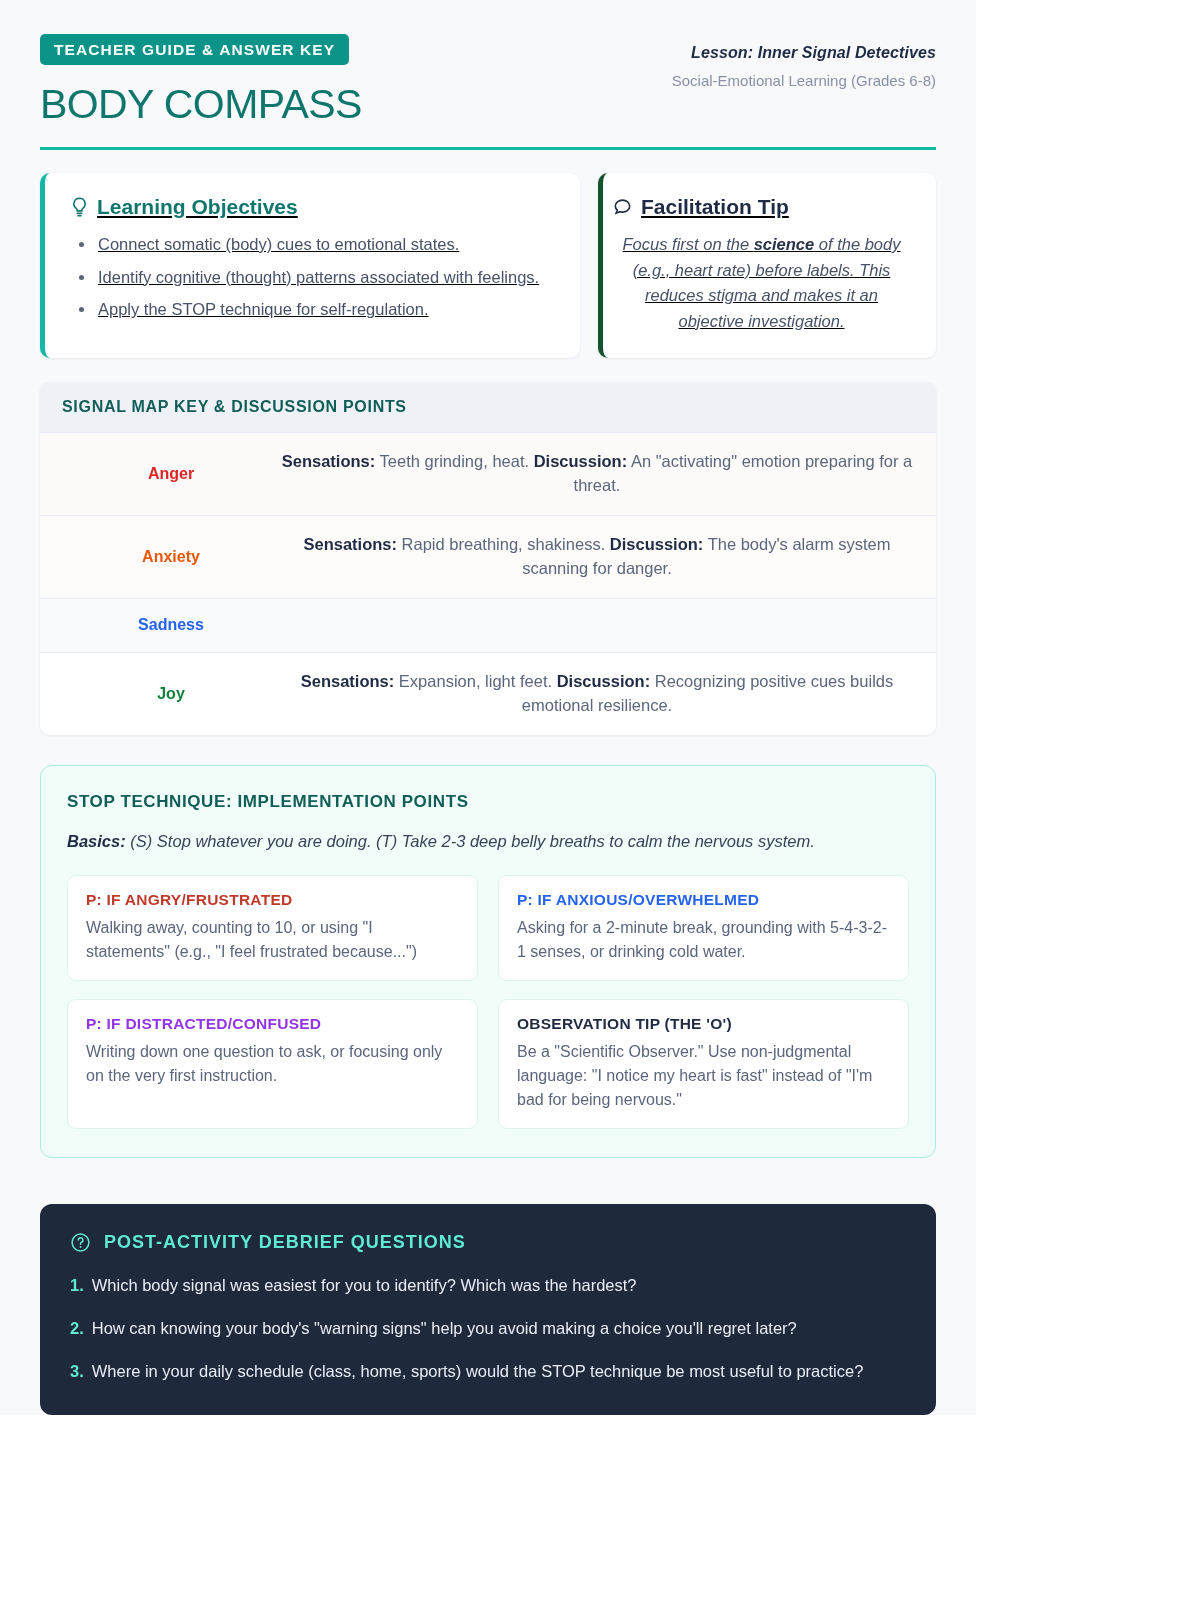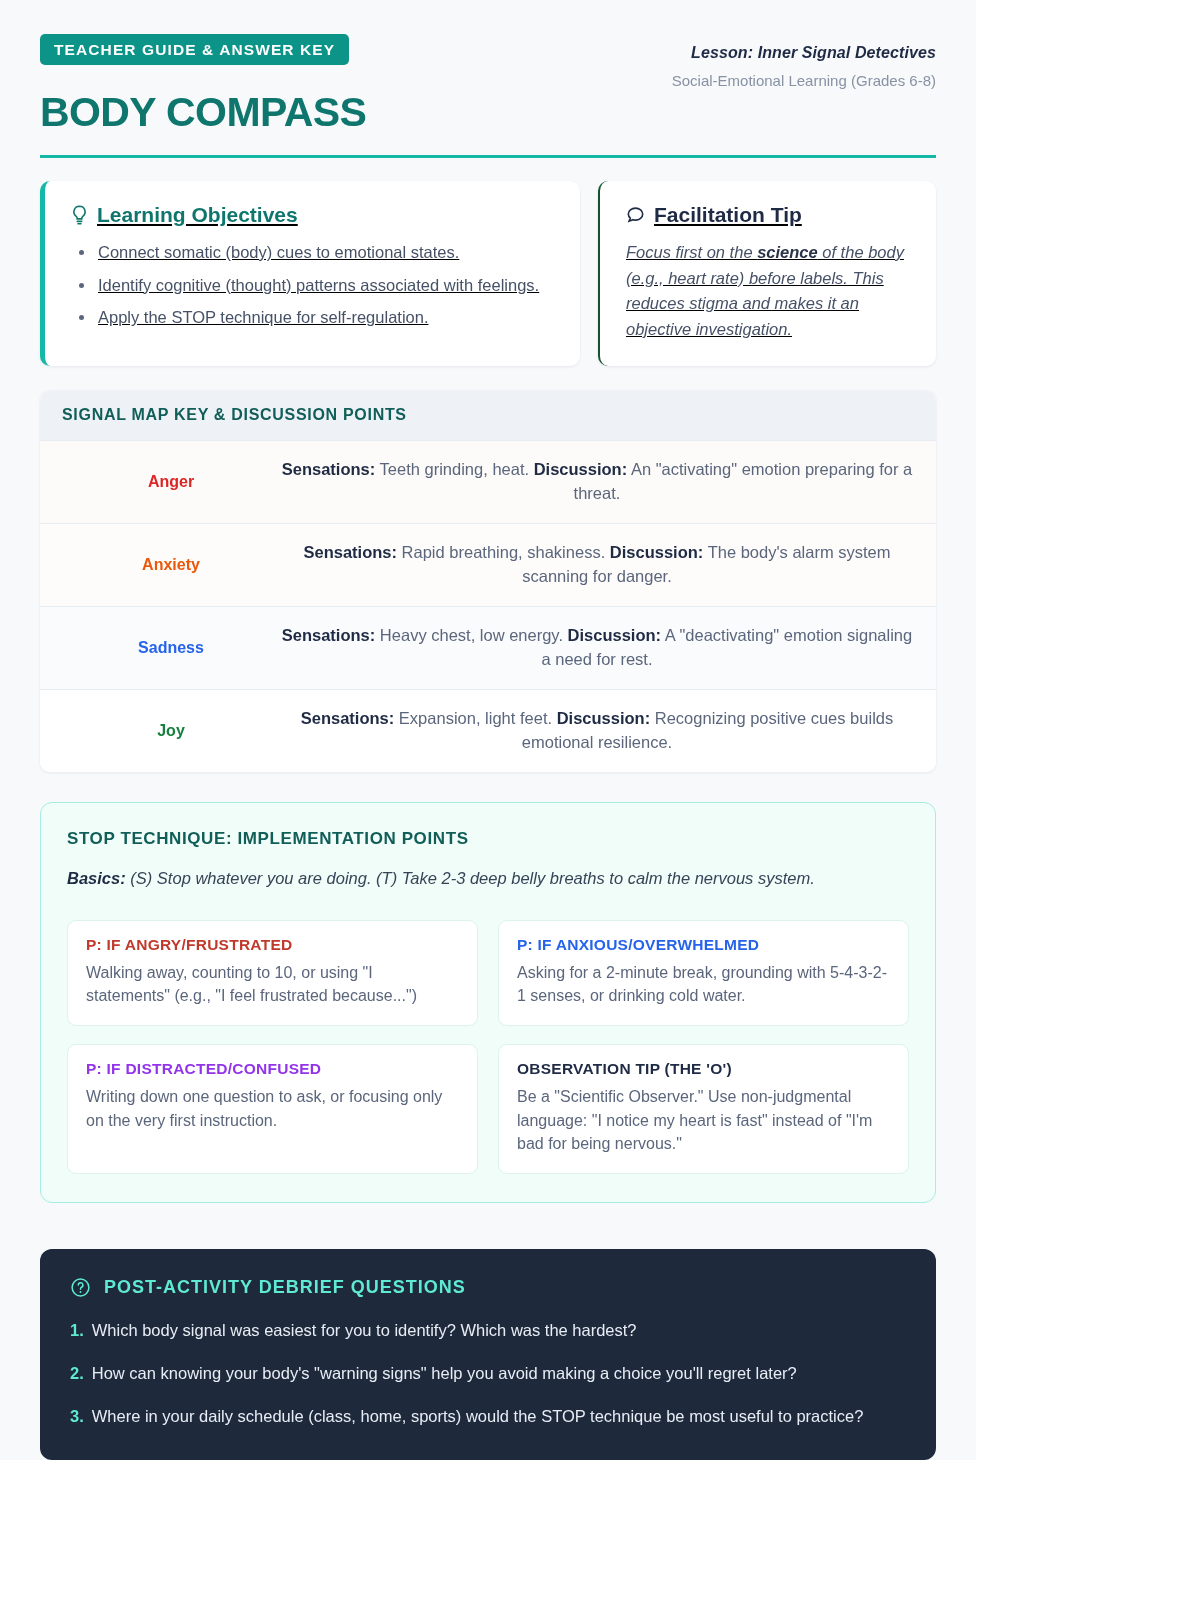--- a/index.html
+++ b/index.html
@@ -30,23 +30,23 @@
     color: #ffffff;
     font-size: 15.5px;
     font-weight: bold;
     letter-spacing: 1.1px;
     padding: 7px 14px 6px 14px;
     border-radius: 5px;
   }
   .brand-title {
     color: #0f766e;
     font-size: 41px;
-    font-weight: bold;
+    font-weight: normal;
     letter-spacing: -0.6px;
-    margin-top: 26px;
+    margin-top: 18px;
     line-height: 1.05;
   }
   .header-meta { text-align: right; padding-top: 10px; }
   .lesson-name {
     font-size: 16px;
     font-style: italic;
     font-weight: bold;
     color: #1f2a44;
     letter-spacing: 0.1px;
   }
@@ -74,23 +74,24 @@
     box-shadow: 0 1px 3px rgba(20,30,60,.08);
   }
   .objectives-card {
     flex: 0 0 540px;
     border-left: 5px solid #14b8a6;
     padding: 22px 26px 24px 26px;
     min-height: 185px;
   }
   .tip-card {
     flex: 1;
-    border-left: 2px solid #14532d;
-    padding: 22px 26px 24px 26px;
+    border-left: 5px solid #14532d;
+    padding: 22px 26px 24px 10px;
     min-height: 185px;
+    text-align: center;
   }
   .card-heading {
     display: flex;
     align-items: center;
     gap: 9px;
     font-size: 21px;
     font-weight: bold;
     margin-bottom: 13px;
   }
   .objectives-card .card-heading { color: #0f766e; }
@@ -174,21 +175,21 @@
     margin-top: 20px;
     font-size: 16.5px;
     font-style: italic;
     color: #374357;
   }
   .stop-basics b { font-weight: bold; color: #1f2a44; margin-top: 16px; }
   .stop-grid {
     display: grid;
     grid-template-columns: 1fr 1fr;
     gap: 18px 20px;
-    margin-top: 32px;
+    margin-top: 24px;
   }
   .stop-item {
     background: #ffffff;
     border: 1.5px solid #ddf3ec;
     border-radius: 9px;
     padding: 15px 18px 17px 18px;
   }
   .stop-item-title {
     font-size: 15.5px;
     font-weight: bold;
@@ -293,23 +294,20 @@
 
     <div class="signal-row" style="background: rgb(253, 252, 250);">
       <div class="emotion" style="color: rgb(234, 88, 12);">Anxiety</div>
       <div class="detail">
         <b>Sensations:</b><span> Rapid breathing, shakiness. </span><b>Discussion:</b><span> The body's alarm system scanning for danger.</span>
       </div>
     </div>
 
     <div class="signal-row" style="background: rgb(250, 251, 253);">
       <div class="emotion" style="color: rgb(37, 99, 235);">Sadness</div>
-      <div class="detail">
-        <b>Sensations:</b><span> Heavy chest, low energy. </span><b>Discussion:</b><span> A "deactivating" emotion signaling a need for rest.</span>
-      </div>
     </div>
 
     <div class="signal-row" style="background: rgb(255, 255, 255);">
       <div class="emotion" style="color: rgb(21, 128, 61);">Joy</div>
       <div class="detail">
         <b>Sensations:</b><span> Expansion, light feet. </span><b>Discussion:</b><span> Recognizing positive cues builds emotional resilience.</span>
       </div>
     </div>
   </div>
 

